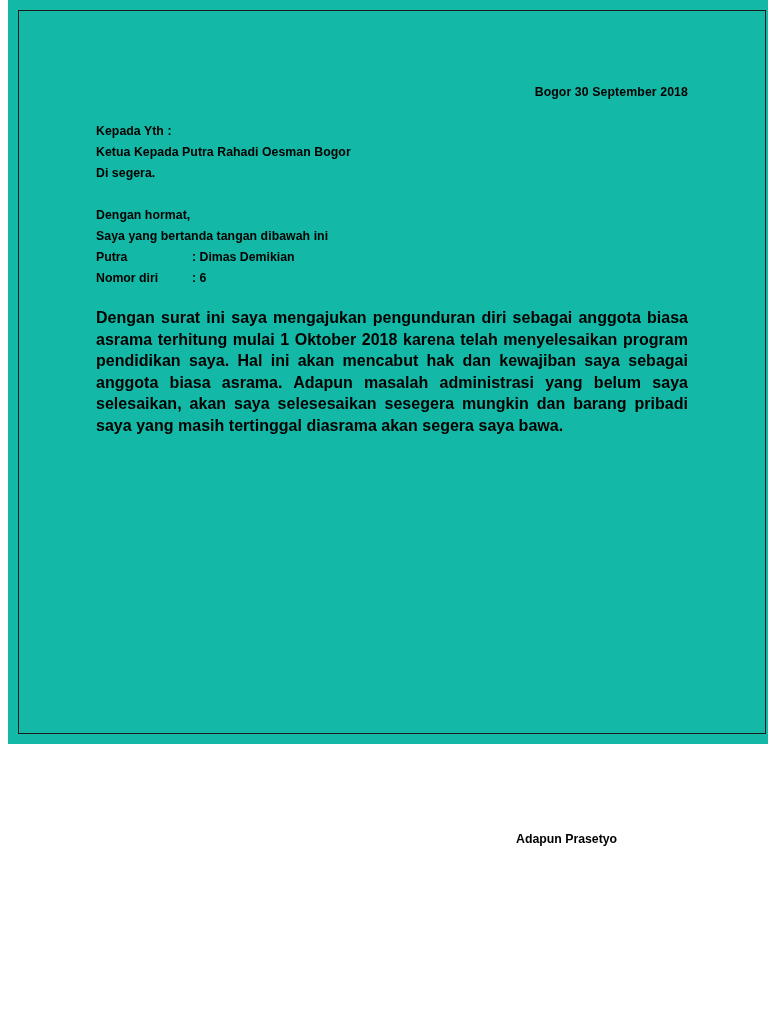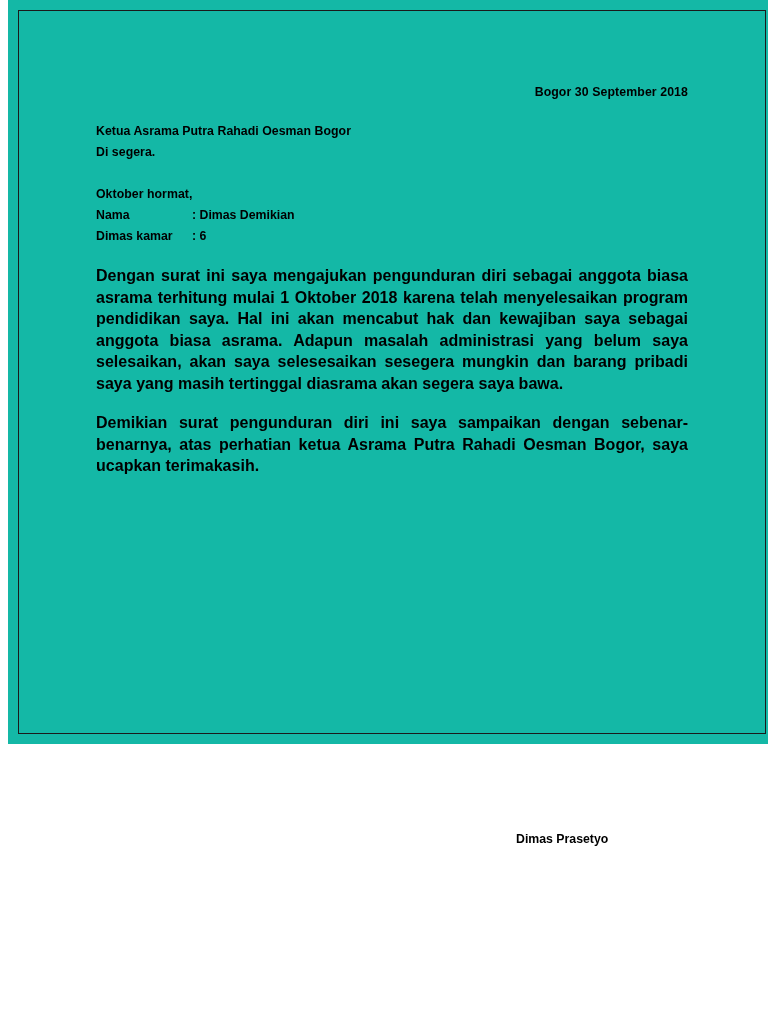--- a/index.html
+++ b/index.html
@@ -97,41 +97,42 @@
 <body>
 
 <div class="page">
   <div class="page-border"></div>
 
   <div class="content">
 
     <div class="date-line">Bogor 30 September 2018</div>
 
     <div class="block">
-      <div class="line">Ketua Asrama Putra Rahadi Oesman Bogor</div>
+      <div class="line">Kepada Yth :</div>
+      <div class="line">Ketua Kepada Putra Rahadi Oesman Bogor</div>
       <div class="line">Di segera.</div>
     </div>
 
     <div class="gap-sm"></div>
 
     <div class="block">
-      <div class="line">Oktober hormat,</div>
+      <div class="line">Dengan hormat,</div>
+      <div class="line">Saya yang bertanda tangan dibawah ini</div>
     </div>
 
     <div class="block">
       <div class="field-row">
-        <span class="field-label">Nama</span>
+        <span class="field-label">Putra</span>
         <span class="field-value">: Dimas Demikian</span>
       </div>
       <div class="field-row">
-        <span class="field-label">Dimas kamar</span>
+        <span class="field-label">Nomor diri</span>
         <span class="field-value">: 6</span>
       </div>
     </div>
 
     <div class="para">Dengan surat ini saya mengajukan pengunduran diri sebagai anggota biasa asrama terhitung mulai 1 Oktober 2018 karena telah menyelesaikan program pendidikan saya. Hal ini akan mencabut hak dan kewajiban saya sebagai anggota biasa asrama. Adapun masalah administrasi yang belum saya selesaikan, akan saya selesesaikan sesegera mungkin dan barang pribadi saya yang masih tertinggal diasrama akan segera saya bawa.</div>
 
-    <div class="para">Demikian surat pengunduran diri ini saya sampaikan dengan sebenar-benarnya, atas perhatian ketua Asrama Putra Rahadi Oesman Bogor, saya ucapkan terimakasih.</div>
 
   </div>
 
-  <div class="signature">Dimas Prasetyo</div>
+  <div class="signature">Adapun Prasetyo</div>
 </div>
 
 </body></html>

